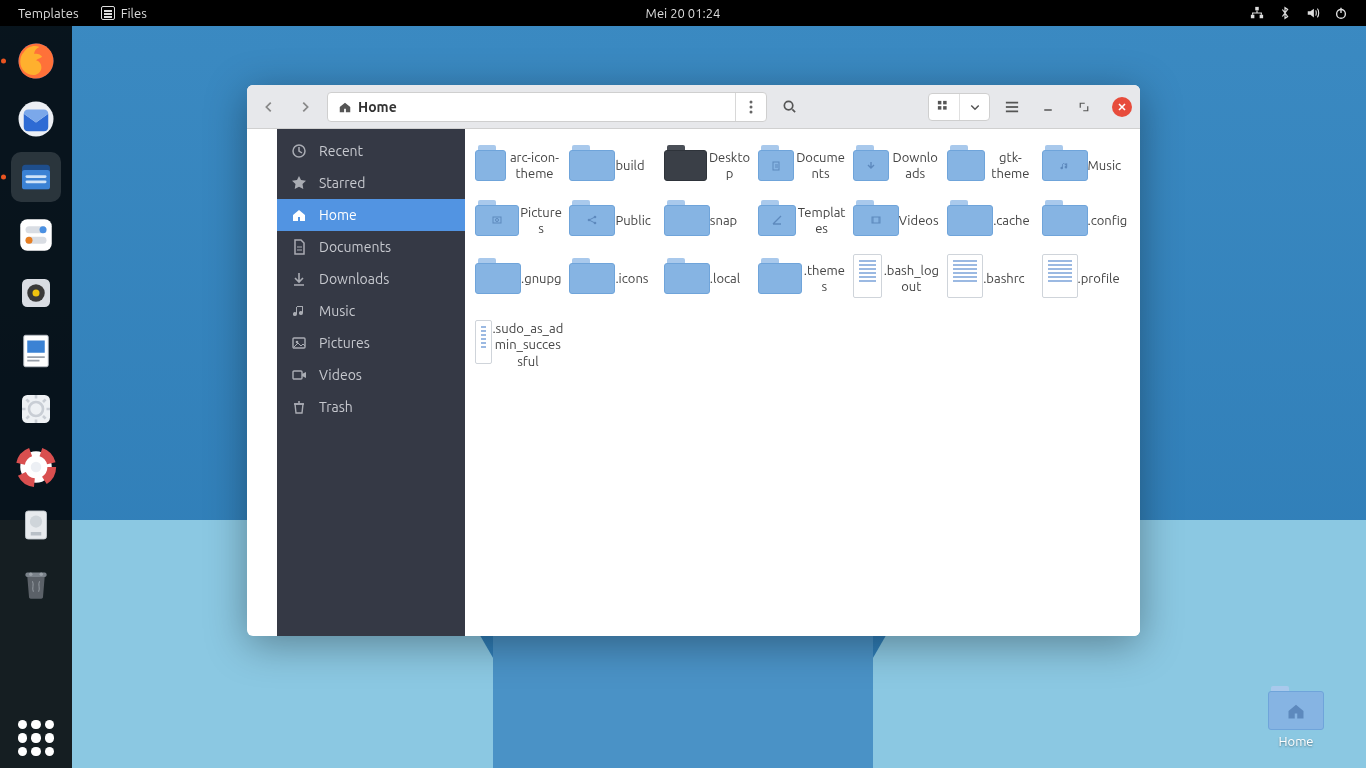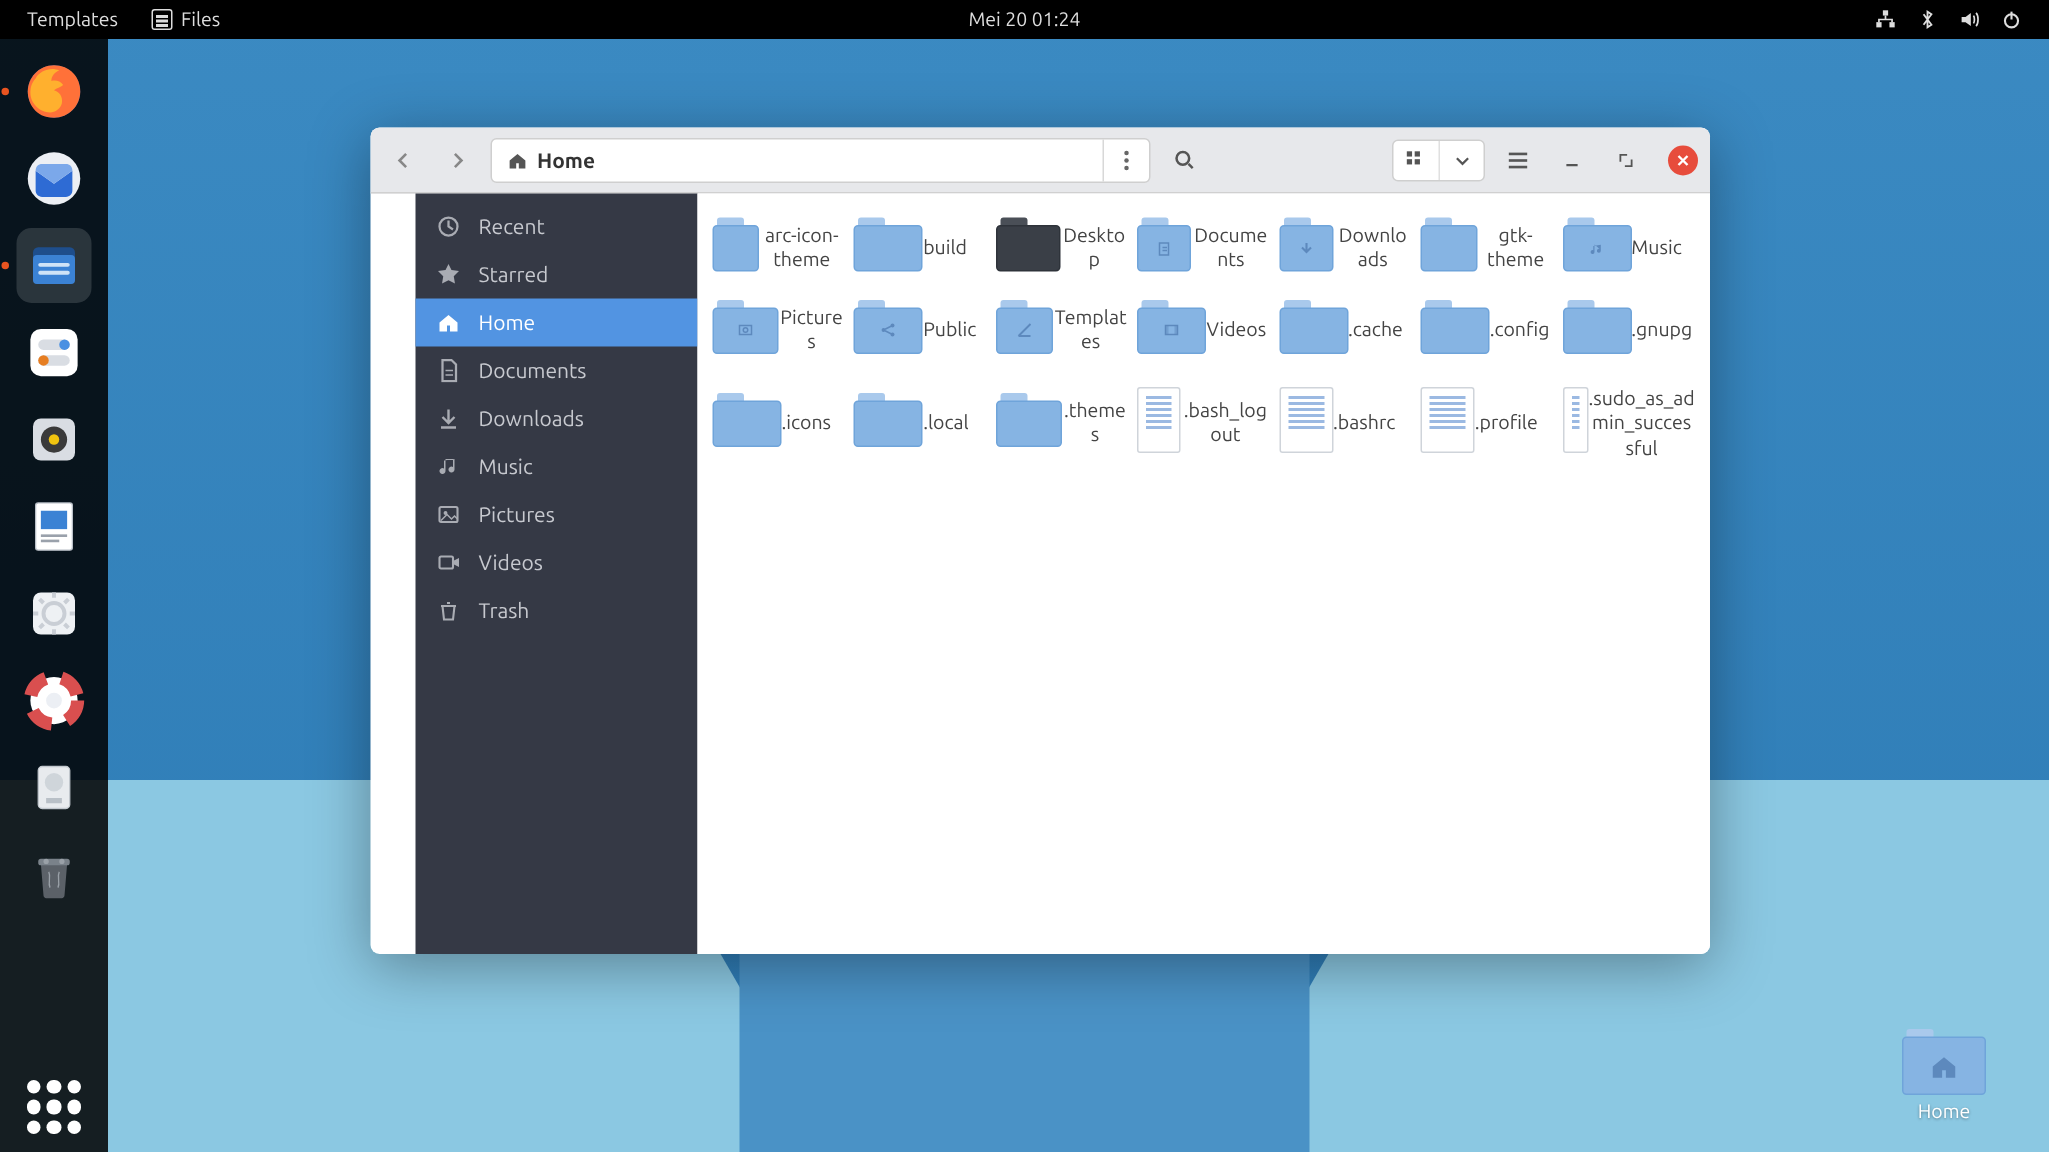--- a/index.html
+++ b/index.html
@@ -488,20 +488,28 @@
                   <path d="M6 7.5l4-2M6 8.5l4 2" stroke="currentColor"></path>
                 </svg>
               </div>
             </div>
             <span class="lbl">Public</span>
           </div>
           <div class="cell">
             <div class="folder">
               <div class="tab"></div>
               <div class="body"></div>
+              <div class="glyph"></div>
+            </div>
+            <span class="lbl">snap</span>
+          </div>
+          <div class="cell">
+            <div class="folder">
+              <div class="tab"></div>
+              <div class="body"></div>
               <div class="glyph">
                 <svg width="16" height="16" viewBox="0 0 16 16">
                   <path d="M4 12L12 4M4 12h8" stroke="currentColor" stroke-width="1.3" fill="none"></path>
                 </svg>
               </div>
             </div>
             <span class="lbl">Templates</span>
           </div>
           <div class="cell">
             <div class="folder">

